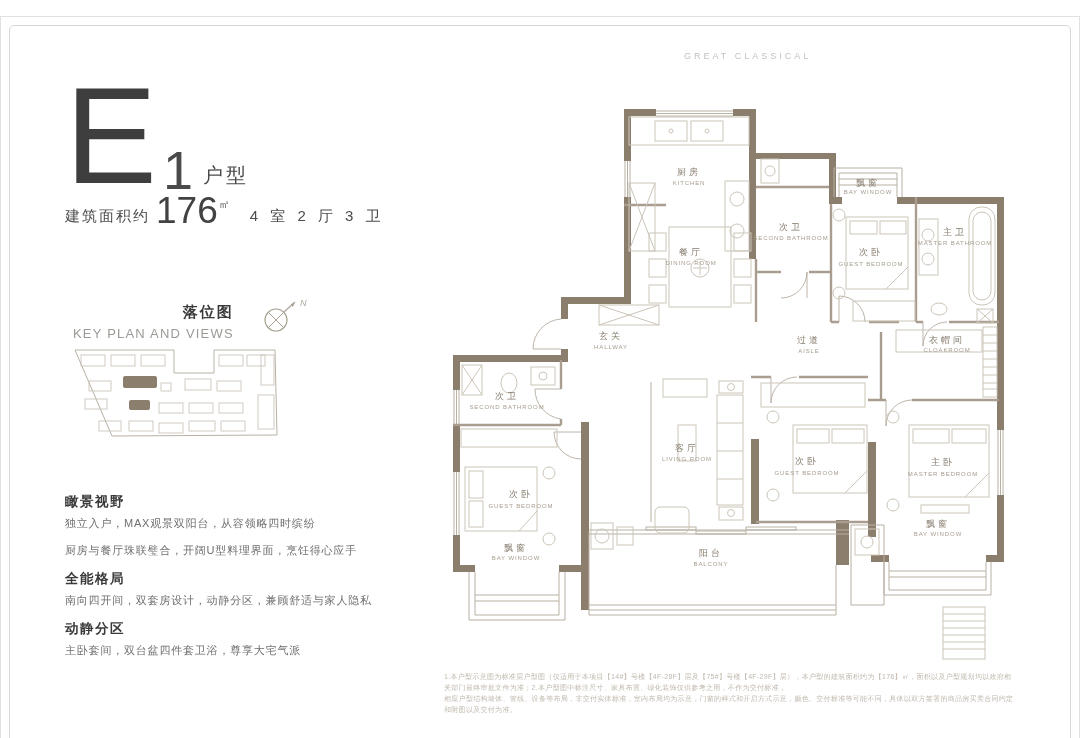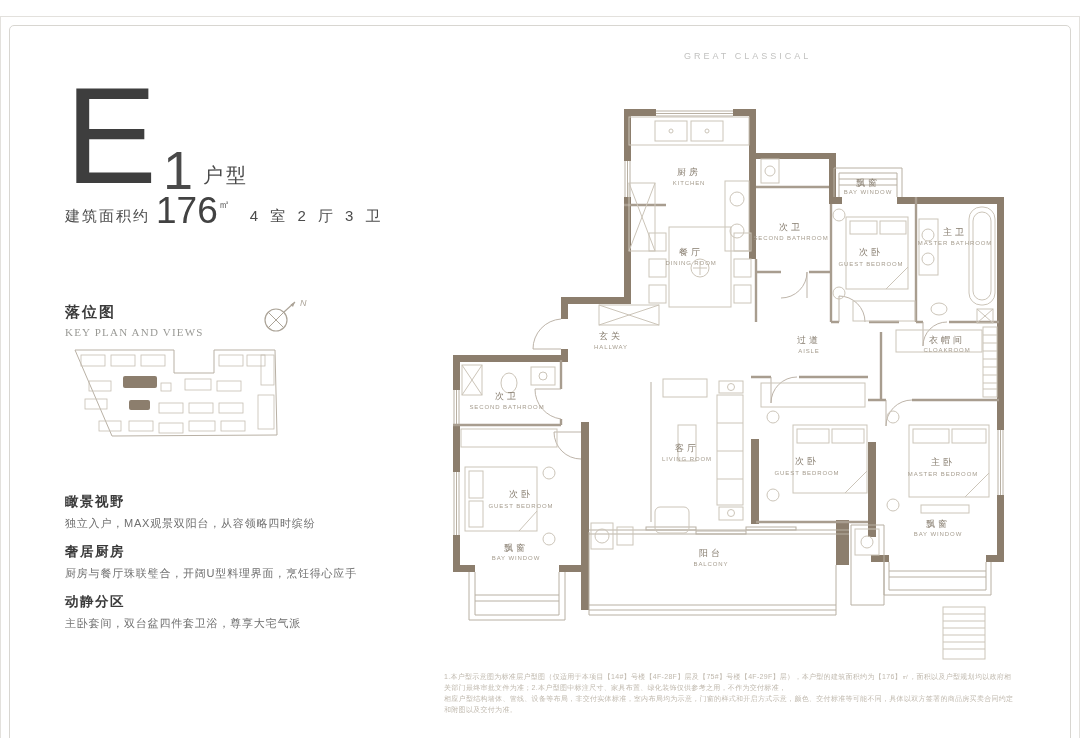--- a/index.html
+++ b/index.html
@@ -9,23 +9,23 @@
   .brand{position:absolute;left:683px;top:34px;font-size:9px;letter-spacing:3px;color:#c2c2c0;}
   
   .unit-head{position:absolute;left:64px;top:62px;display:flex;align-items:flex-end;color:#3e3e3e;}
   .unit-letter{font-size:138px;line-height:0.82;font-weight:400;}
   .unit-number{font-size:54px;line-height:0.8;margin-left:6px;color:#4a4a4a;}
   .unit-type{font-size:20px;letter-spacing:3px;margin-left:10px;margin-bottom:3px;color:#4a4a4a;}
   .area-line{position:absolute;left:64px;top:178px;font-size:15px;color:#4c4c4c;letter-spacing:2px;display:flex;align-items:flex-end;}
   .area-value{font-size:37px;line-height:0.85;letter-spacing:0;margin:0 1px 0 6px;color:#424242;}
   .area-unit{font-size:11px;letter-spacing:0;position:relative;top:-14px;}
   .rooms-count{margin-left:20px;letter-spacing:4px;}
-  .kp-head{position:absolute;left:64px;top:286px;}
+  .kp-head{position:absolute;left:72px;top:286px;text-align:right;}
   .kp-title{font-size:15px;font-weight:bold;color:#3b3b3b;letter-spacing:2px;}
-  .kp-sub{font-size:11px;color:#9a9a96;letter-spacing:1.2px;margin-top:4px;font-family:Liberation Serif, serif;}
+  .kp-sub{font-size:13px;color:#9a9a96;letter-spacing:1.2px;margin-top:4px;}
   .compass{position:absolute;left:256px;top:278px;}
   .minimap{position:absolute;left:64px;top:330px;}
   .features{position:absolute;left:64px;top:476px;width:330px;}
   .feat{margin-bottom:12px;}
   .feat-title{font-size:13.5px;font-weight:bold;color:#3a3a3a;letter-spacing:1.5px;margin-bottom:5px;}
   .feat-desc{font-size:11px;color:#6f6f6f;letter-spacing:0.8px;}
   
   .plan{position:absolute;left:440px;top:70px;}
   .plan text{font-family:"Liberation Sans",sans-serif;}
   .rzh{font-size:9px;fill:#877d6f;letter-spacing:3px;text-anchor:middle;}
@@ -105,22 +105,25 @@
       <rect x="64" y="53" width="21" height="10" rx="2"></rect>
     </g>
   </svg>
 
   <div class="features">
     <div class="feat">
       <div class="feat-title">瞰景视野</div>
       <div class="feat-desc">独立入户，MAX观景双阳台，从容领略四时缤纷</div>
     </div>
     <div class="feat">
-      <div class="feat-title">奢居厨房</div>
       <div class="feat-desc">厨房与餐厅珠联璧合，开阔U型料理界面，烹饪得心应手</div>
+    </div>
+    <div class="feat">
+      <div class="feat-title">全能格局</div>
+      <div class="feat-desc">南向四开间，双套房设计，动静分区，兼顾舒适与家人隐私</div>
     </div>
     <div class="feat">
       <div class="feat-title">动静分区</div>
       <div class="feat-desc">主卧套间，双台盆四件套卫浴，尊享大宅气派</div>
     </div>
   </div>
 
   <svg class="plan" width="580" height="585" viewBox="0 0 580 585">
     <defs>
       <pattern id="hv" width="5" height="22" patternUnits="userSpaceOnUse">

